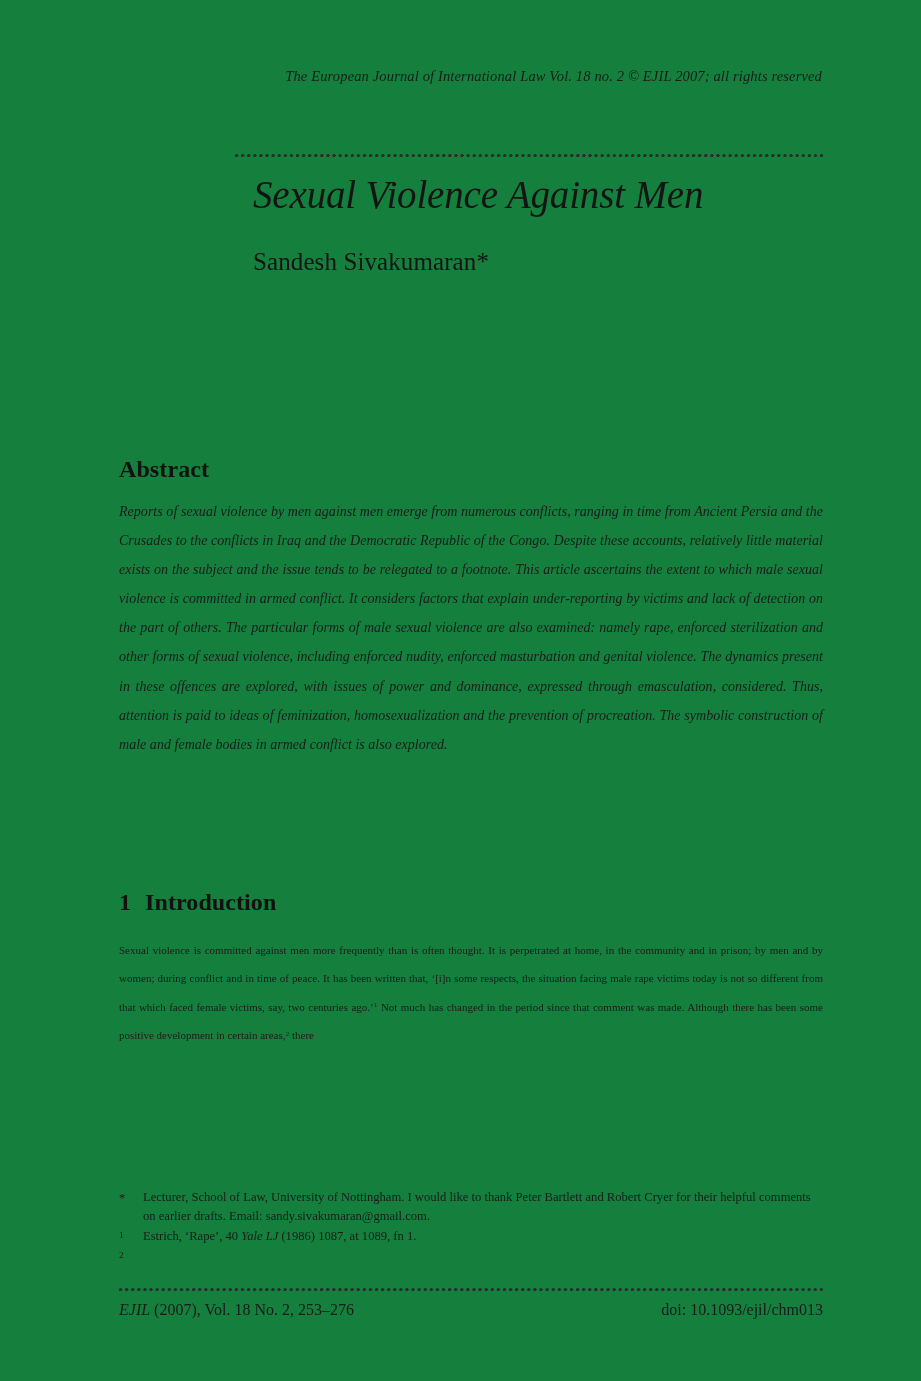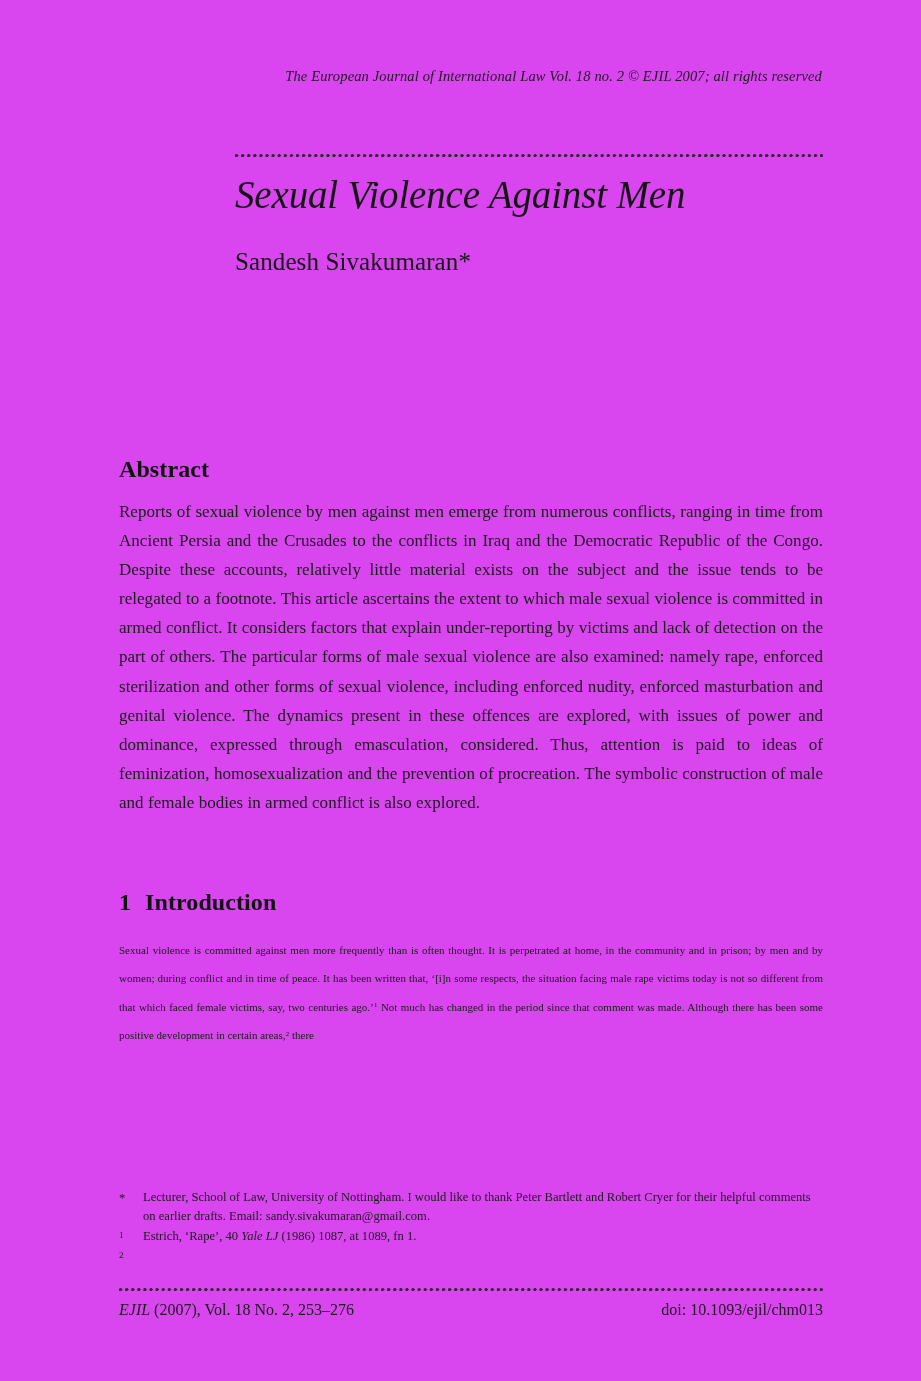--- a/index.html
+++ b/index.html
@@ -5,21 +5,21 @@
   html, body {
     margin: 0;
     padding: 0;
     background: #ffffff;
   }
   .page {
     position: relative;
     width: 921px;
     height: 1381px;
     margin: 0 auto;
-    background: #d946ef;
+    background: #15803d;
     font-family: "Liberation Serif", "DejaVu Serif", serif;
     color: #1a1a1a;
     overflow: hidden;
   }
 
   
   .running-head {
     position: absolute;
     left: 119px;
     top: 68px;
@@ -47,21 +47,21 @@
   }
   .rule-footer {
     left: 119px;
     top: 1288px;
     width: 704px;
   }
 
   
   .title-block {
     position: absolute;
-    left: 235px;
+    left: 253px;
     top: 172px;
     width: 590px;
   }
   .article-title {
     font-style: italic;
     font-weight: normal;
     font-size: 39px;
     line-height: 45px;
     margin: 0;
     letter-spacing: -0.004em;
@@ -89,21 +89,22 @@
   .abstract-heading {
     font-size: 24px;
     font-weight: bold;
     margin: 16px 0 14px 0;
     line-height: 28px;
     letter-spacing: 0.004em;
     color: #111111;
   }
   .abstract-text {
     margin: 0;
-    font-size: 17px;
+    font-style: italic;
+    font-size: 14px;
     line-height: 29.1px;
     text-align: justify;
     text-justify: inter-word;
     color: #1a1a1a;
     letter-spacing: 0.002em;
   }
 
   
   .section-block {
     position: absolute;

